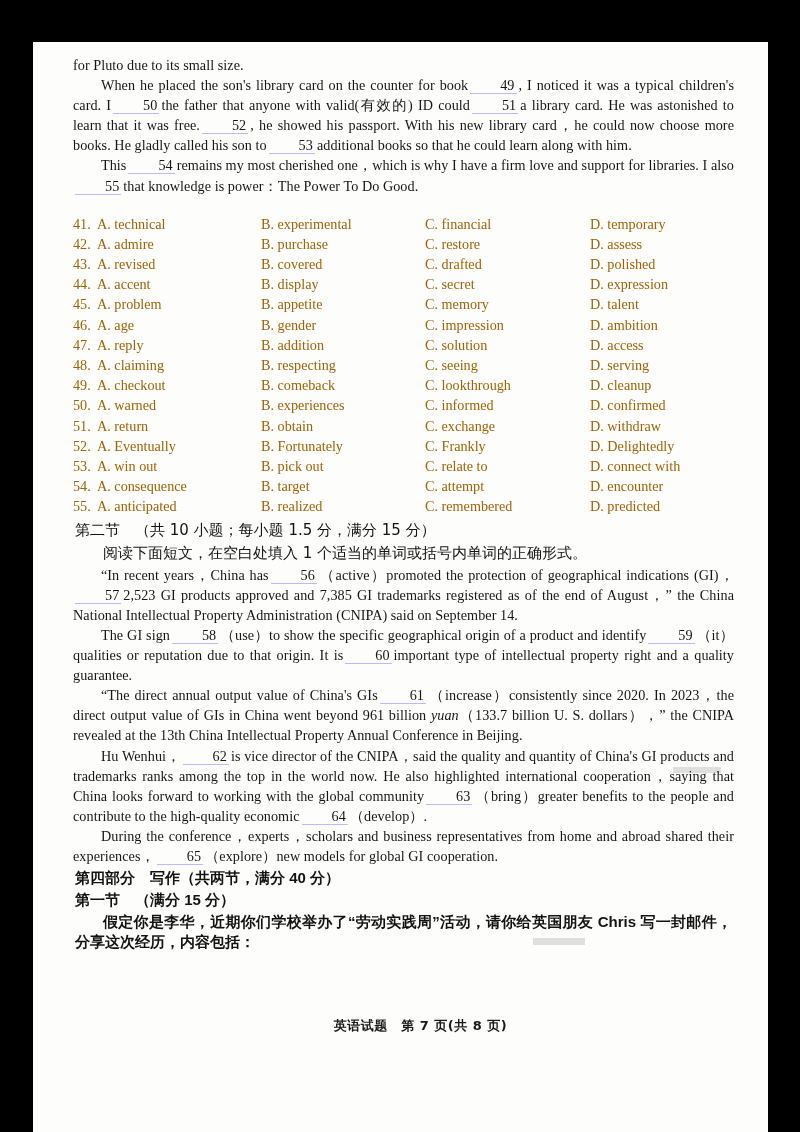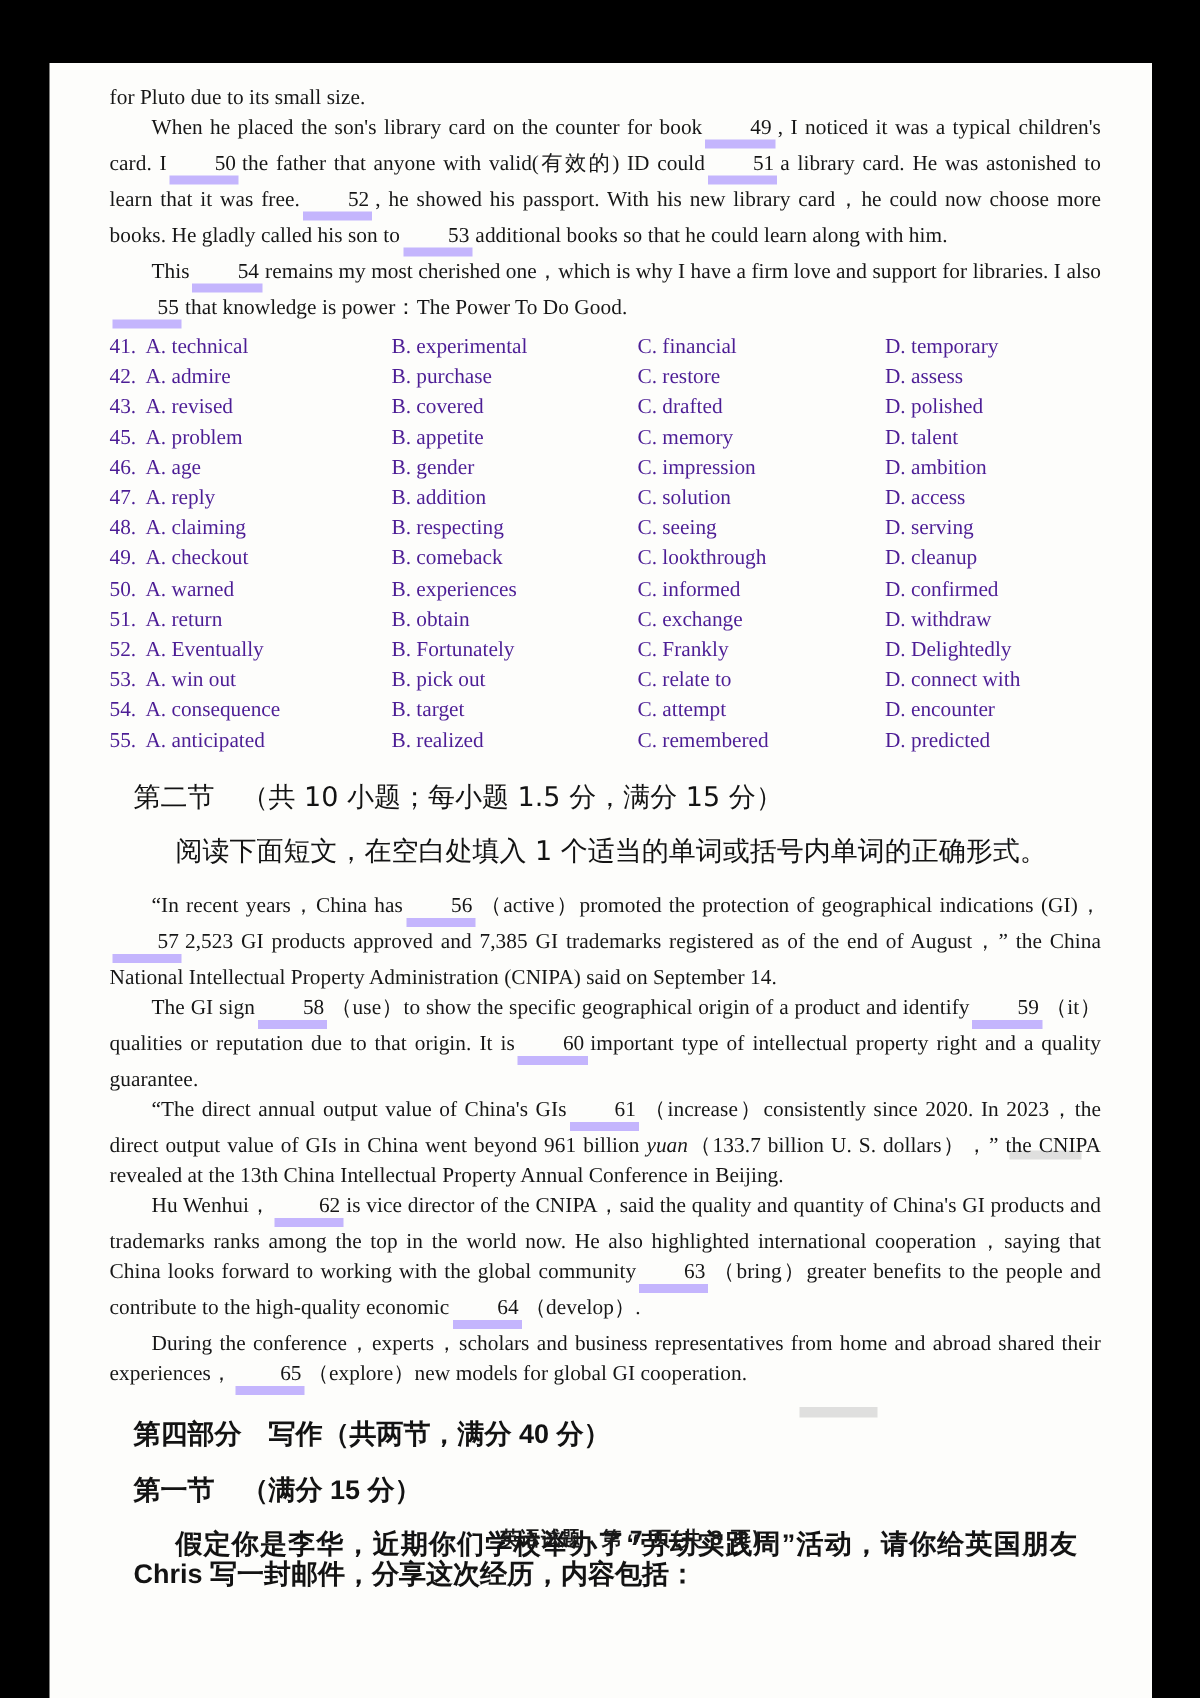--- a/index.html
+++ b/index.html
@@ -34,63 +34,63 @@
     line-height: 20.1px;
     text-align: justify;
     text-justify: inter-word;
     color: #161616;
     margin: 0;
     letter-spacing: 0.05px;
   }
   .para.indent { text-indent: 28px; }
   .blank {
     display: inline-block;
-    border-bottom: 6px solid #c4b5fd;
+    border-bottom: 1px solid #c4b5fd;
     text-align: center;
     min-width: 42px;
     padding: 0 2px;
     line-height: 15px;
     margin: 0 2px;
     vertical-align: baseline;
   }
   .cn {
     font-family: "DejaVu Sans", "Liberation Sans", sans-serif;
     font-size: 13.4px;
   }
   .cn-b {
     font-family: Liberation Sans, sans-serif;
     font-size: 13.6px;
     font-weight: bold;
   }
   
   #choices {
-    margin-top: 4px;
-    color: #4c1d95;
+    margin-top: 20px;
+    color: #a16207;
   }
   .choice-row {
     position: relative;
     height: 20.2px;
     font-size: 14.2px;
   }
   .choice-row .col {
     position: absolute;
     top: 0;
     white-space: nowrap;
   }
   .col-n  { left: 0px;   }
   .col-a  { left: 24px;  }
   .col-b  { left: 188px; }
   .col-c  { left: 352px; }
   .col-d  { left: 517px; }
 
   .sec-head {
-    font-size: 18px;
+    font-size: 15px;
     line-height: 20.1px;
     color: #131313;
-    margin: 16px;
+    margin: 2px;
   }
 
   #footer {
     position: absolute;
     left: 0;
     right: 0;
     top: 975px;
     text-align: center;
     font-family: "DejaVu Sans", "Liberation Sans", sans-serif;
     font-size: 13px;
@@ -140,20 +140,27 @@
       </div>
 
       <div class="choice-row">
         <span class="col col-n">43.</span>
         <span class="col col-a">A. revised</span>
         <span class="col col-b">B. covered</span>
         <span class="col col-c">C. drafted</span>
         <span class="col col-d">D. polished</span>
       </div>
 
+      <div class="choice-row">
+        <span class="col col-n">44.</span>
+        <span class="col col-a">A. accent</span>
+        <span class="col col-b">B. display</span>
+        <span class="col col-c">C. secret</span>
+        <span class="col col-d">D. expression</span>
+      </div>
 
       <div class="choice-row">
         <span class="col col-n">45.</span>
         <span class="col col-a">A. problem</span>
         <span class="col col-b">B. appetite</span>
         <span class="col col-c">C. memory</span>
         <span class="col col-d">D. talent</span>
       </div>
 
       <div class="choice-row">

